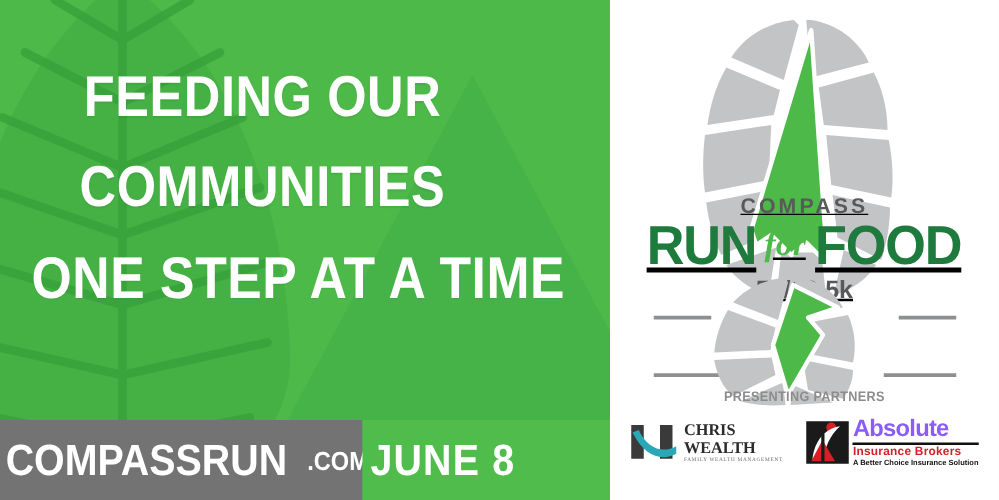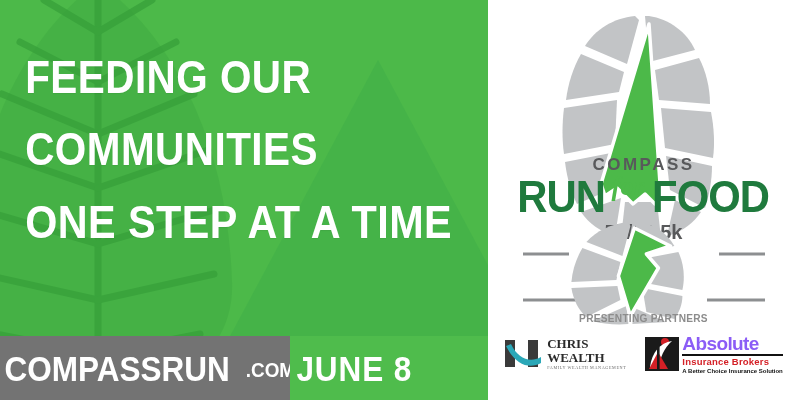--- a/index.html
+++ b/index.html
@@ -12,21 +12,21 @@
   
   .left-panel{
     position:absolute;left:0;top:0;width:488px;height:400px;
     background:#4CB949;overflow:hidden;
   }
   .leaf-art{position:absolute;left:-52px;top:-18px;width:300px;height:390px;opacity:1;}
   .mountain-art{position:absolute;left:228px;top:60px;width:300px;height:280px;}
 
   .headline{
     position:absolute;left:0;top:54px;width:420px;
-    text-align:left;z-index:5;
+    text-align:center;z-index:5;
   }
   .headline .line{
     color:#ffffff;
     font-family:"Liberation Sans Narrow","Liberation Sans",sans-serif;
     font-weight:bold;
     font-size:46px;
     line-height:1.0;
     letter-spacing:0.5px;
     transform:scaleX(0.88);
     transform-origin:center center;
@@ -165,24 +165,24 @@
         <path d="M140 16 L 152 190 L 146 196 L 136 186 L 124 196 L 108 180 L 96 188 L 92 176 Z" fill="#4CB949" stroke="#FFFFFF" stroke-width="3.5" stroke-linejoin="round"></path>
 
         <g>
           <line x1="14" y1="246" x2="60" y2="246" stroke="#8D8F91" stroke-width="3"></line>
           <line x1="210" y1="246" x2="256" y2="246" stroke="#8D8F91" stroke-width="3"></line>
           <line x1="14" y1="292" x2="72" y2="292" stroke="#8D8F91" stroke-width="3"></line>
           <line x1="198" y1="292" x2="256" y2="292" stroke="#8D8F91" stroke-width="3"></line>
         </g>
       </svg>
 
-      <div style="position:absolute;left:0;top:148px;width:311px;text-align:center;pointer-events:none;">
+      <div style="position:absolute;left:0;top:148px;width:311px;text-align:center;pointer-events:none;text-decoration:underline;">
         <div style="font-family:'Liberation Sans Narrow','Liberation Sans',sans-serif;font-weight:bold;font-size:17px;color:#58595B;letter-spacing:2.5px;line-height:1;">COMPASS</div>
 
-        <div style="display:flex;align-items:flex-start;justify-content:center;gap:2px;margin-top:2px;">
+        <div style="display:flex;align-items:center;justify-content:center;gap:2px;margin-top:2px;">
           <span style="font-family:'Liberation Sans Narrow','Liberation Sans',sans-serif;font-weight:bold;font-size:44px;color:#1F7A3D;letter-spacing:-1px;line-height:1;transform:scaleX(0.95);transform-origin:center;">RUN</span>
           <span style="font-family:'Liberation Serif',serif;font-style:italic;font-weight:bold;font-size:27px;color:#4CB949;line-height:1;position:relative;top:-2px;padding:0 2px;">for</span>
           <span style="font-family:'Liberation Sans Narrow','Liberation Sans',sans-serif;font-weight:bold;font-size:44px;color:#1F7A3D;letter-spacing:-1px;line-height:1;transform:scaleX(0.95);transform-origin:center;">FOOD</span>
         </div>
 
         <div style="font-family:'Liberation Sans',sans-serif;font-weight:bold;font-size:20px;color:#58595B;letter-spacing:0px;line-height:1;margin-top:3px;">5k/10.5k</div>
       </div>
 
       <svg width="160" height="105" viewBox="0 0 160 105" style="position:absolute;left:50%;top:212px;transform:translateX(-46%);">
         <g fill="#C2C4C6">

